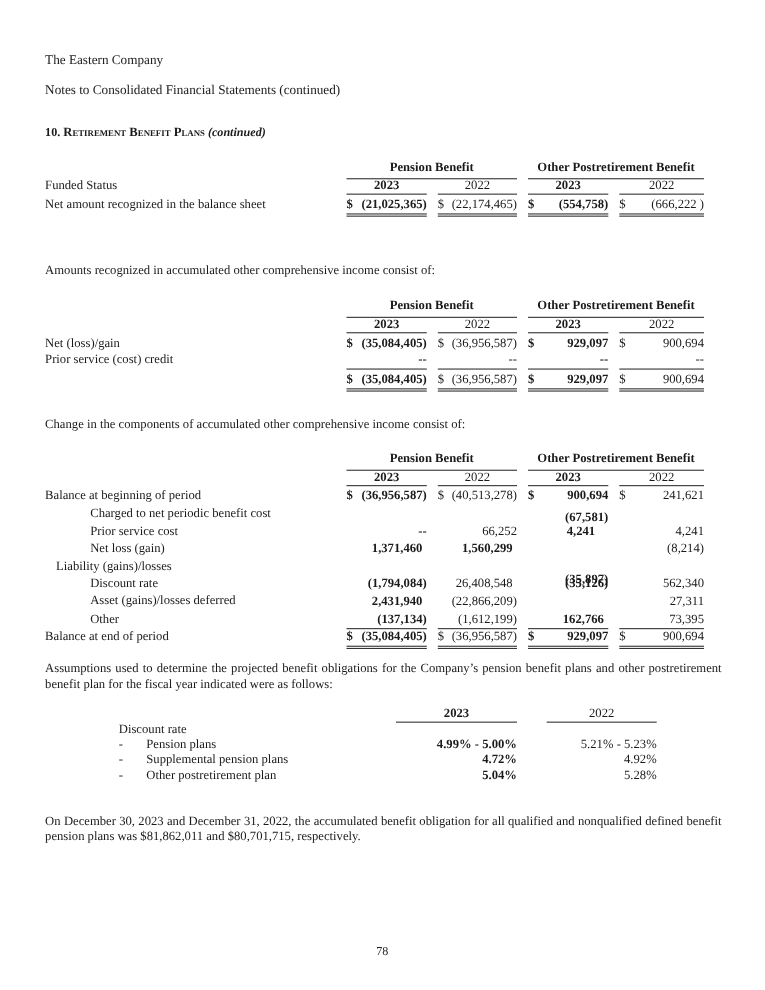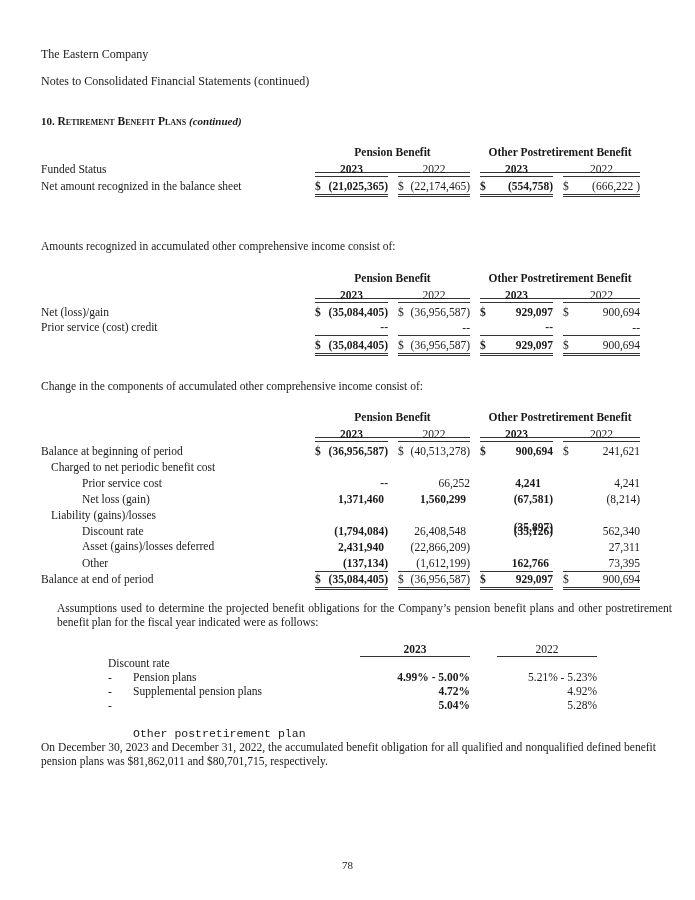--- a/index.html
+++ b/index.html
@@ -13,21 +13,21 @@
   .section { left:41px; top:115px; font-size:11px; font-weight:bold; }
   .section .sc { font-variant: small-caps; font-size:11.5px; }
   .section i { font-weight:bold; }
   .para { left:41px; font-size:11.5px; }
   .wrap { white-space:normal; width:615px; line-height:14px; text-align:justify; }
 
   .row-label { left:41px; font-size:11.5px; }
   .ind1 { left:51px; }
   .ind2 { left:82px; }
 
-  .grp { position:absolute; text-align:center; font-weight:bold; font-size:11.5px; border-bottom:1px solid #333; padding-bottom:14px; }
+  .grp { position:absolute; text-align:center; font-weight:bold; font-size:11.5px; border-bottom:1px solid #333; padding-bottom:4px; }
   .g1 { left:315px; width:155px; }
   .g2 { left:480px; width:160px; }
   .yr { position:absolute; text-align:center; font-size:11.5px; border-bottom:1px solid #333; padding-bottom:1px; }
   .yb { font-weight:bold; }
   .c1 { left:315px; width:73px; }
   .c2 { left:398px; width:72px; }
   .c3 { left:480px; width:73px; }
   .c4 { left:563px; width:77px; }
 
   .cell { position:absolute; font-size:11.5px; height:14px; }
@@ -163,21 +163,21 @@
     </div>
   <div class="cell c3 b" style="top:445px;">
       <span class="dol">$</span>
       <span class="val">900,694</span>
     </div>
   <div class="cell c4" style="top:445px;">
       <span class="dol">$</span>
       <span class="val">241,621</span>
     </div>
 
-  <div class="abs row-label ind1" style="top:461px;">Charged to net periodic benefit cost</div>
+  <div class="abs row-label ind1" style="top:461px;margin-left:31px;">Charged to net periodic benefit cost</div>
 
   <div class="abs row-label ind2" style="top:477px;">Prior service cost</div>
   <div class="cell c1 b" style="top:477px;">
       <span class="val">--</span>
     </div>
   <div class="cell c2" style="top:477px;">
       <span class="val">66,252</span>
     </div>
   <div class="cell c3 b" style="top:477px;">
       <span class="val" style="right:12px;">4,241</span>
@@ -186,21 +186,21 @@
       <span class="val">4,241</span>
     </div>
 
   <div class="abs row-label ind2" style="top:493px;">Net loss (gain)</div>
   <div class="cell c1 b" style="top:493px;">
       <span class="val" style="right:4px;">1,371,460</span>
     </div>
   <div class="cell c2" style="top:493px;font-weight:bold;">
       <span class="val" style="right:4px;">1,560,299</span>
     </div>
-  <div class="cell c3 b" style="top:493px;">
+  <div class="cell c3 b" style="top:465px;">
       <span class="val">(67,581)</span>
     </div>
   <div class="cell c4" style="top:493px;">
       <span class="val">(8,214)</span>
     </div>
 
   <div class="abs row-label ind1" style="top:509px;">Liability (gains)/losses</div>
 
   <div class="abs row-label ind2" style="top:525px;">Discount rate</div>
   <div class="cell c1 b" style="top:525px;">
@@ -256,37 +256,37 @@
   <div class="cell c3 b dul" style="top:573px;">
       <span class="dol">$</span>
       <span class="val">929,097</span>
     </div>
   <div class="cell c4 dul" style="top:573px;">
       <span class="dol">$</span>
       <span class="val">900,694</span>
     </div>
 </div>
 
-<div class="abs para wrap" style="top:601px;margin-left:16px;">Assumptions used to determine the projected benefit obligations for the Company’s pension benefit plans and other postretirement benefit plan for the fiscal year indicated were as follows:</div>
+<div class="abs para wrap" style="top:601px;">Assumptions used to determine the projected benefit obligations for the Company’s pension benefit plans and other postretirement benefit plan for the fiscal year indicated were as follows:</div>
 <div>
   <div class="asm-hdr a1 b" style="top:643px;">2023</div>
   <div class="asm-hdr a2" style="top:643px;">2022</div>
   <div class="abs row-label" style="left:108px; top:657px;">Discount rate</div>
 
   <div class="abs dash" style="top:671px;">-</div>
   <div class="abs asm-lbl" style="top:671px;">Pension plans</div>
   <div class="asm-val a1 b" style="top:671px;">4.99% - 5.00%</div>
   <div class="asm-val a2" style="top:671px;">5.21% - 5.23%</div>
 
   <div class="abs dash" style="top:685px;">-</div>
   <div class="abs asm-lbl" style="top:685px;">Supplemental pension plans</div>
   <div class="asm-val a1 b" style="top:685px;">4.72%</div>
   <div class="asm-val a2" style="top:685px;">4.92%</div>
 
   <div class="abs dash" style="top:699px;">-</div>
-  <div class="abs asm-lbl" style="top:727px;font-family:Liberation Mono, monospace;">Other postretirement plan</div>
+  <div class="abs asm-lbl" style="top:699px;">Other postretirement plan</div>
   <div class="asm-val a1 b" style="top:699px;">5.04%</div>
   <div class="asm-val a2" style="top:699px;">5.28%</div>
 </div>
 
 <div class="abs para wrap" style="top:740px;">On December 30, 2023 and December 31, 2022, the accumulated benefit obligation for all qualified and nonqualified defined benefit pension plans was $81,862,011 and $80,701,715, respectively.</div>
 
 <div class="abs page-no">78</div>
 
 </body></html>

